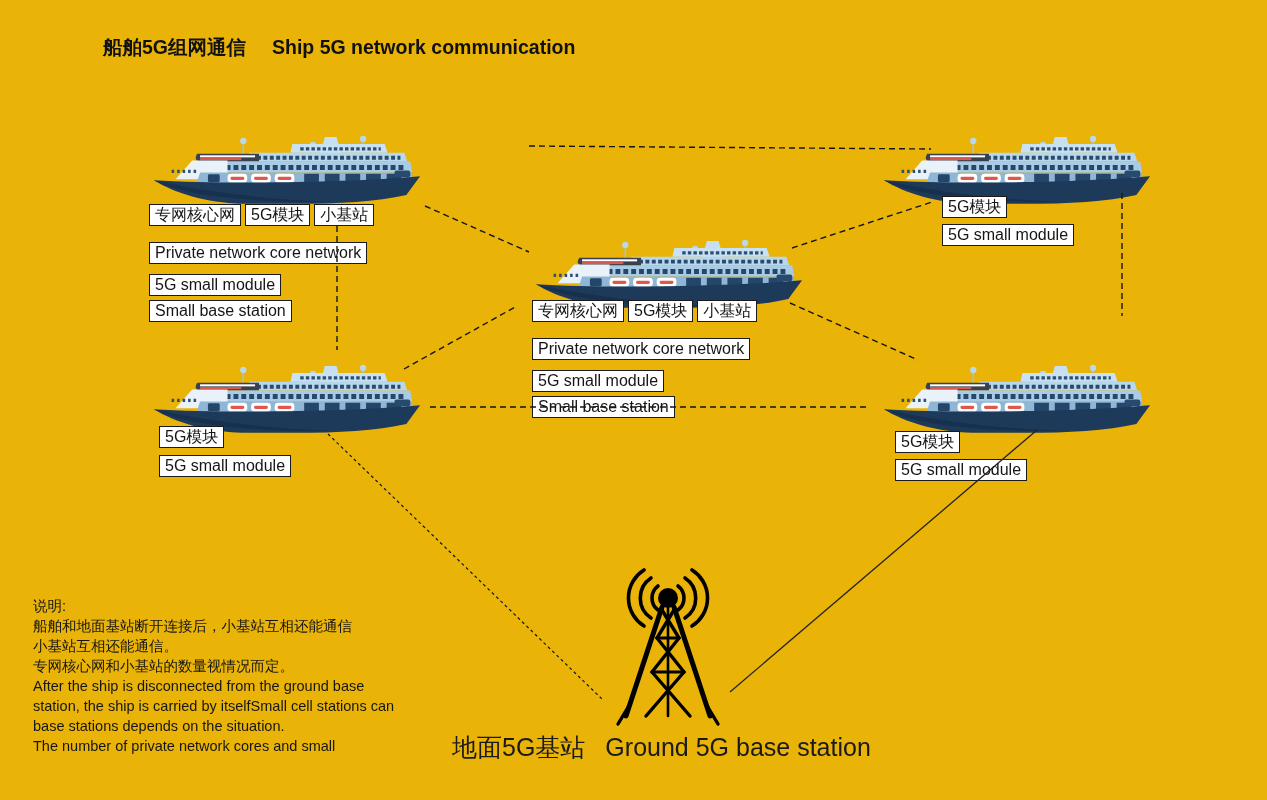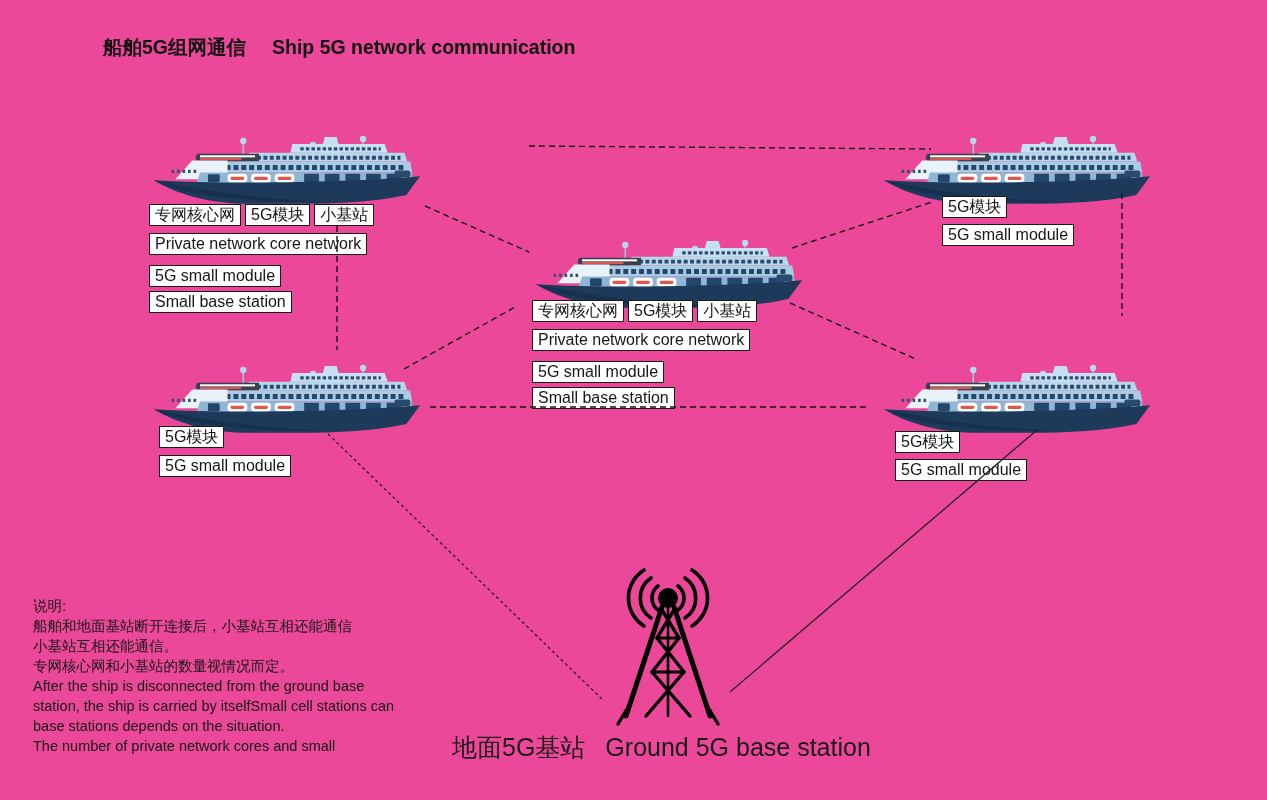--- a/index.html
+++ b/index.html
@@ -1,27 +1,27 @@
 <!DOCTYPE html>
 <html><head>
 <meta charset="utf-8">
 <style>
   html,body{margin:0;padding:0;background:#fff;}
   .canvas{
-    position:relative;width:1267px;height:800px;background:#ec4899;overflow:hidden;
+    position:relative;width:1267px;height:800px;background:#eab308;overflow:hidden;
     font-family:"Liberation Sans", sans-serif;color:#141414;
   }
   .abs{position:absolute;}
   
   .title{left:103px;top:34px;display:flex;align-items:baseline;gap:26px;
          font-size:19.5px;font-weight:600;color:#111;}
   .title .en{font-weight:700;}
   
   .lblgroup{display:flex;flex-direction:column;align-items:flex-start;z-index:3;}
-  .tagrow{display:flex;gap:4px;margin-bottom:7px;}
+  .tagrow{display:flex;gap:4px;margin-bottom:16px;}
   .box{
     border:1.4px solid #1a1a1a;background:#fff;color:#161616;
     font-size:16px;line-height:19px;height:20px;padding:0 5px;white-space:nowrap;
     display:inline-block;box-sizing:content-box;
   }
   .rowbox{margin-bottom:4px;}
   .rowbox.gap{margin-top:6px;}
   
   .ship{width:275px;height:79px;z-index:2;}
   

